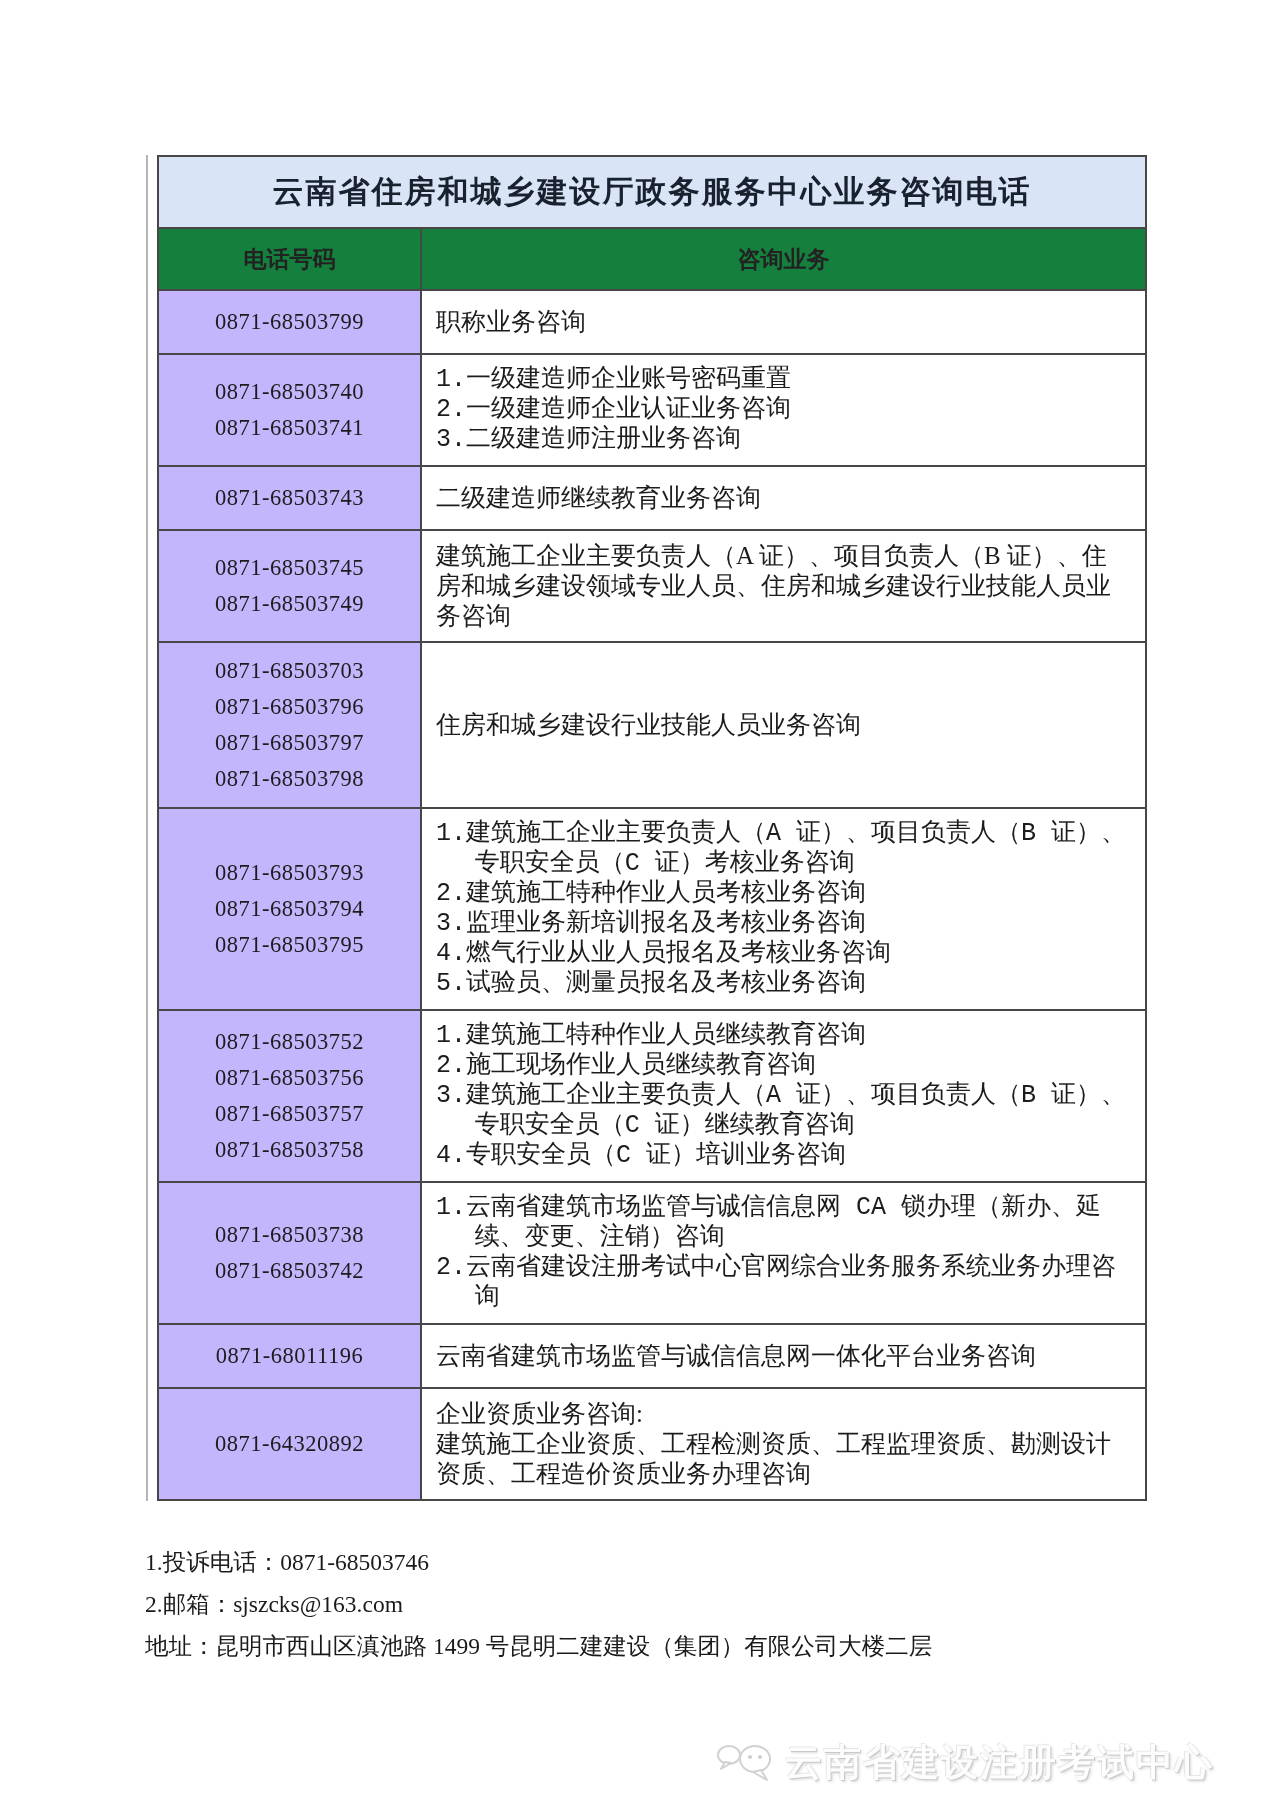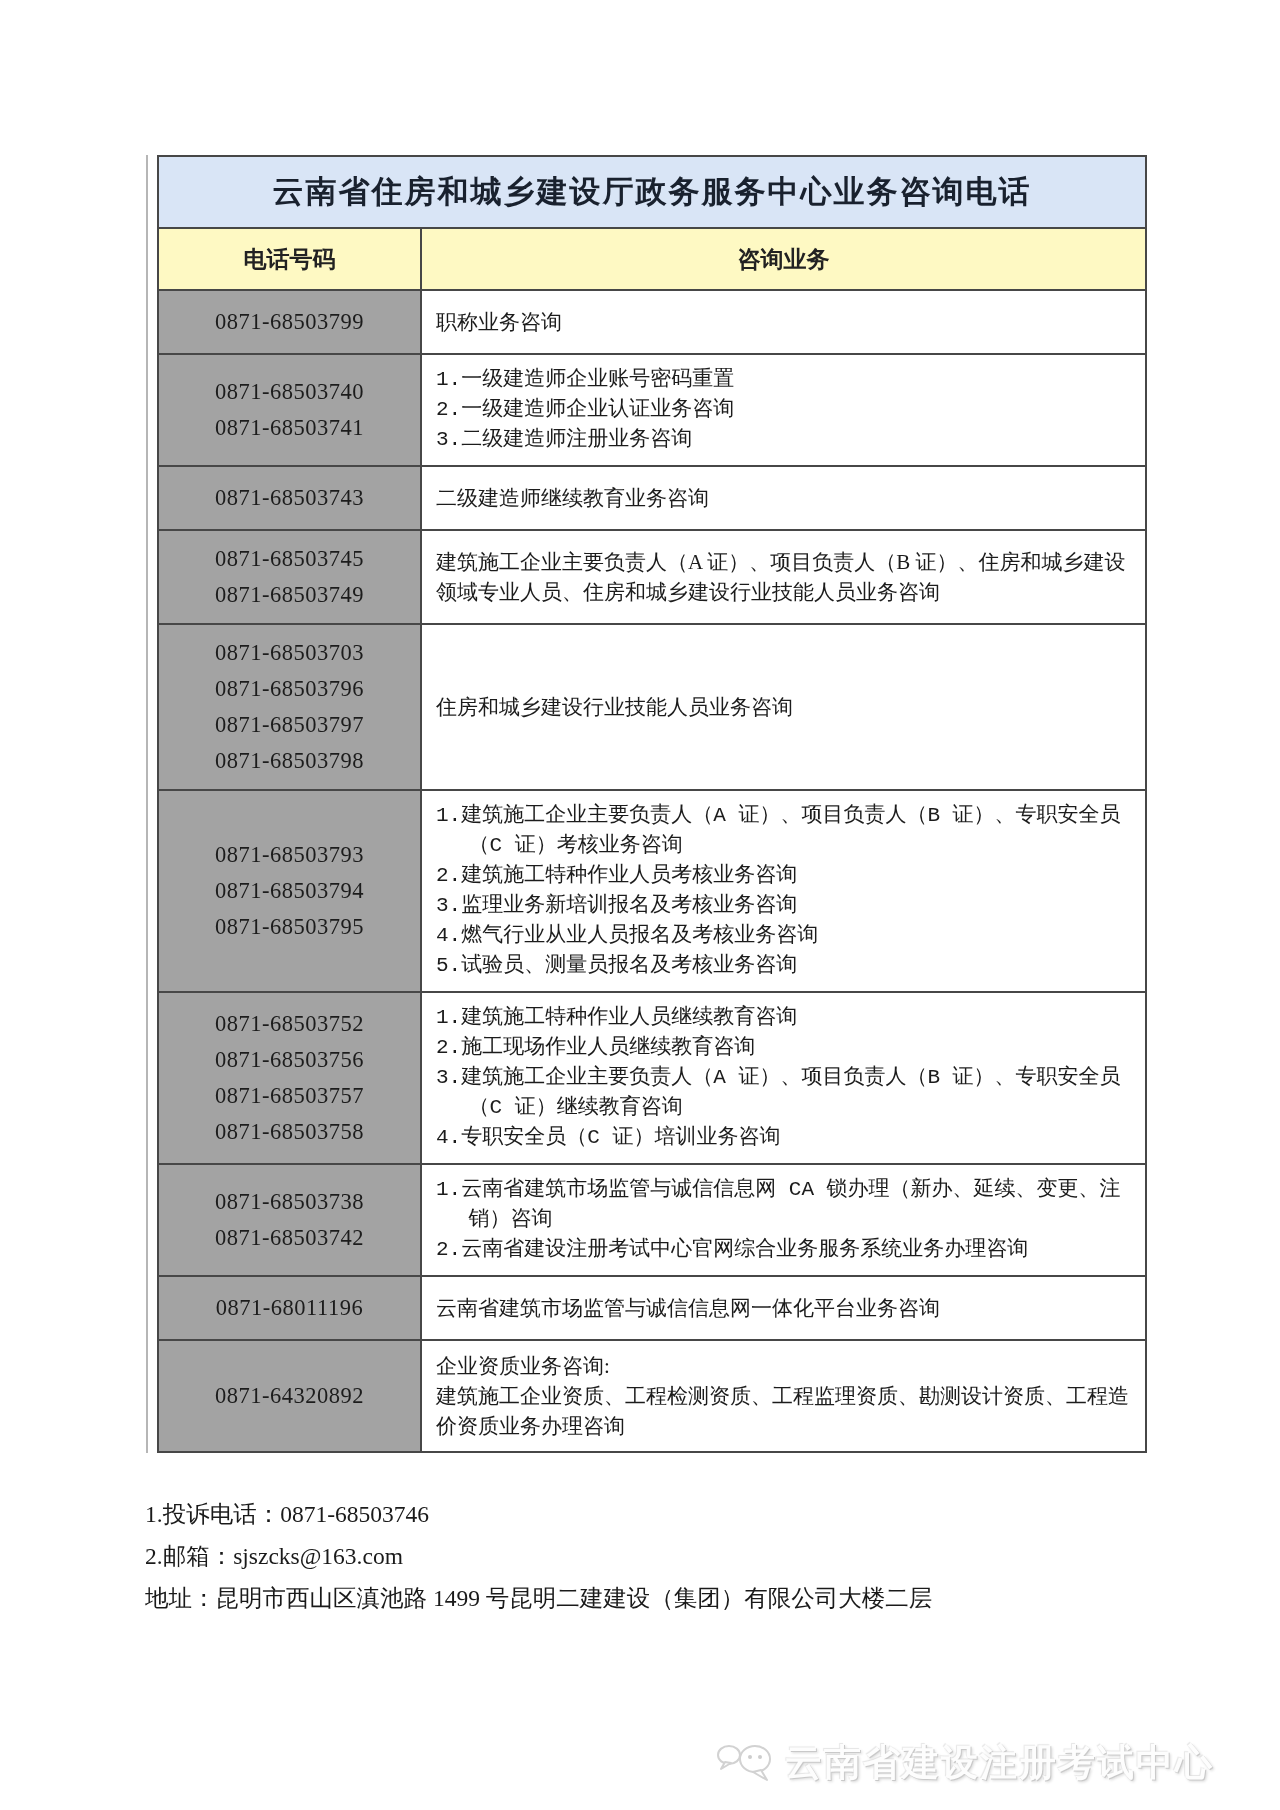--- a/index.html
+++ b/index.html
@@ -23,40 +23,40 @@
   }
   table.phone-table td, table.phone-table th { border:2px solid #474747; }
   .title-cell {
     background:#d9e5f6;
     height:68px;
     text-align:center; vertical-align:middle;
     font-size:31px; font-weight:bold; letter-spacing:2px;
     color:#19212e;
   }
   .header-cell {
-    background:#fef9c3;
+    background:#15803d;
     height:58px;
     text-align:center; vertical-align:middle;
     font-size:23px; font-weight:600; color:#222;
   }
   col.c-phone { width:263px; }
   col.c-service { width:725px; }
   tr.data-row { height:64px; }
   td.phone-cell {
     text-align:center; vertical-align:middle;
     padding:10px 4px;
-    background:#a3a3a3;
+    background:#c4b5fd;
   }
   .phone { font-size:22.5px; line-height:36px; letter-spacing:0.5px; white-space:nowrap; }
   td.service-cell {
     vertical-align:middle; text-align:left;
     padding:10px 16px 10px 14px;
     background:#fff;
   }
-  .service-line { font-size:21px; line-height:30px; }
+  .service-line { font-size:25px; line-height:30px; }
   .service-line.hanging { padding-left:1.55em; text-indent:-1.55em;font-family:Liberation Mono, monospace; }
   .footer-notes { margin:40px 0 0 -12px; }
   .footer-line { font-size:23.5px; line-height:42px; color:#1a1a1a; }
   .watermark {
     position:absolute; right:66px; bottom:22px;
     display:flex; align-items:center; gap:6px;
   }
   .watermark-text {
     font-size:37px; font-weight:bold;
     color:#fdfdfd;

